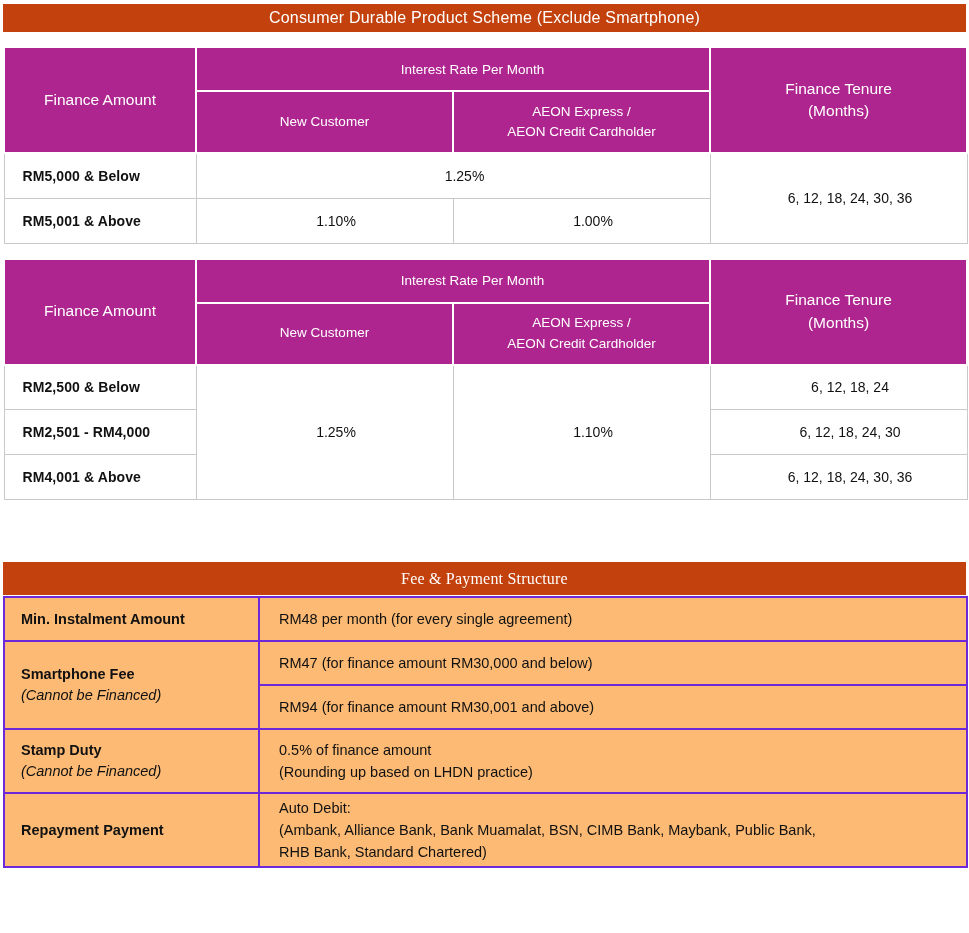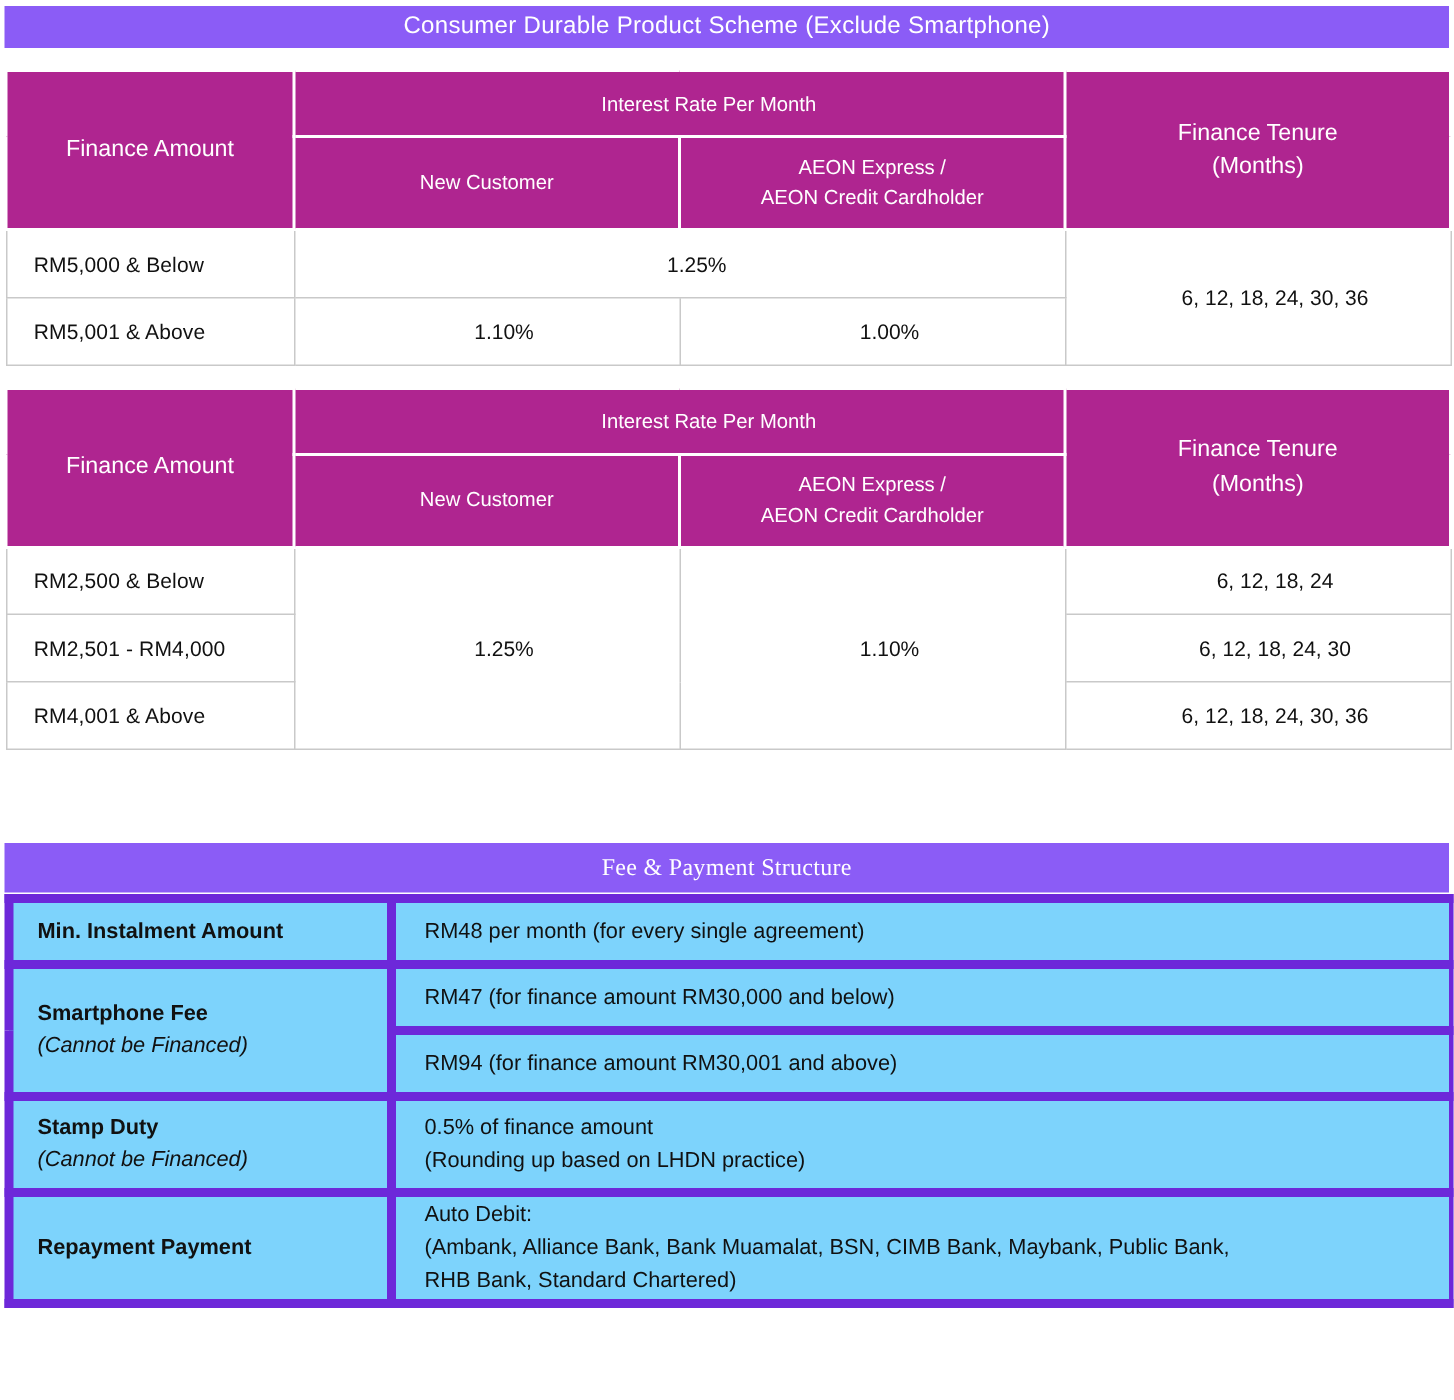--- a/index.html
+++ b/index.html
@@ -7,21 +7,21 @@
   body {
     width: 969px;
     font-family: "Liberation Sans", sans-serif;
     color: #111111;
     -webkit-font-smoothing: antialiased;
   }
   .wrap { padding: 0 3px 10px 3px; }
 
   
   .bar {
-    background: #8b5cf6;
+    background: #c2410c;
     color: #ffffff;
     display: flex;
     align-items: center;
     justify-content: center;
     font-size: 16px;
     font-weight: 500;
     letter-spacing: 0.2px;
   }
   .bar1 { height: 28px; margin-top: 4px; }
   .bar2 { height: 30px; margin-top: 16px; }
@@ -47,28 +47,28 @@
     background: #ffffff;
     height: 45px;
     font-size: 14px;
     text-align: center;
     vertical-align: middle;
     padding-left: 24px;
   }
   .rate-table td.amount {
     text-align: left;
     padding-left: 18px;
-    font-weight: 400;
+    font-weight: 700;
     letter-spacing: 0.1px;
   }
 
   
   .fee-table td {
-    border: 6px solid #6d28d9;
-    background: #7dd3fc;
+    border: 2px solid #6d28d9;
+    background: #fdba74;
     font-size: 14.5px;
     vertical-align: middle;
     text-align: left;
   }
   .fee-table td.flabel { padding-left: 16px; font-weight: 700; line-height: 21px; }
   .fee-table td.fvalue { padding-left: 19px; line-height: 22px; }
   .fee-table .note { display: block; font-weight: 400; font-style: italic; }
   .fee-table .vline { display: block; }
   .r44 { height: 44px; }
   .r64 { height: 64px; }

